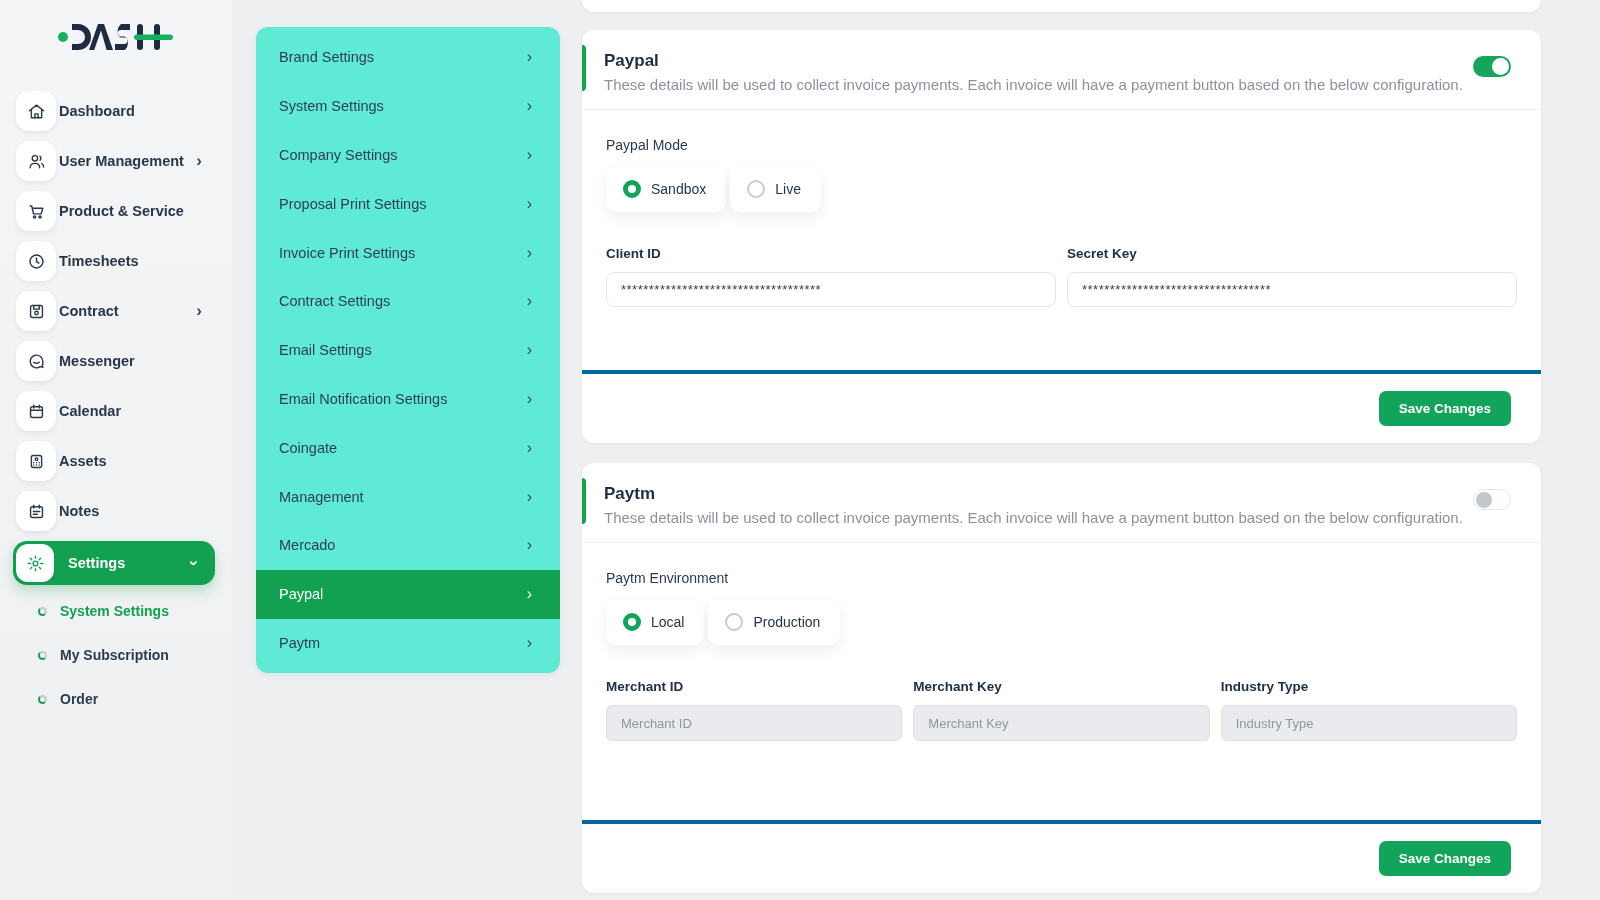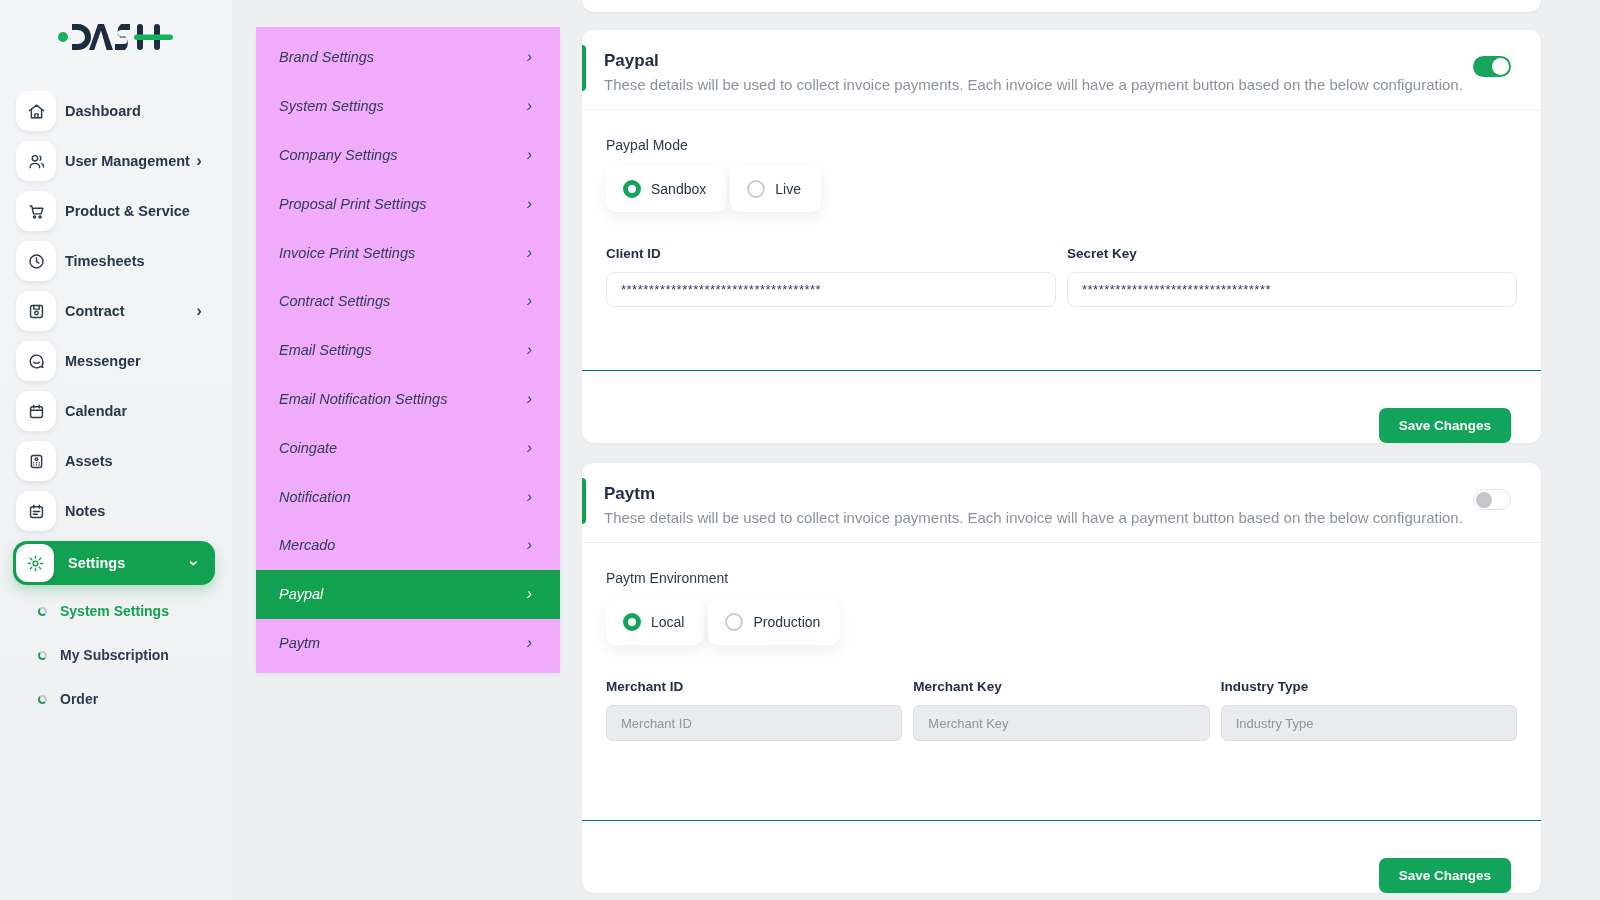--- a/index.html
+++ b/index.html
@@ -20,44 +20,43 @@
   .nav-item {
     display:flex; align-items:center; height:40px; margin:10px 0 0 16px;
     width:200px; cursor:pointer;
   }
   .icon-tile {
     width:40px; height:40px; border-radius:13px; background:#ffffff;
     box-shadow:0 2px 5px rgba(30,45,70,.07);
     display:flex; align-items:center; justify-content:center; flex:none;
   }
   .icon-tile svg { stroke:#2b3a4d; }
-  .nav-label { margin-left:9px; font-size:14.5px; font-weight:600; color:#28374a; }
+  .nav-label { margin-left:3px; font-size:14.5px; font-weight:600; color:#28374a; }
   .nav-chevron { margin-left:auto; margin-right:14px; font-size:17px; color:#3a485c; font-weight:600; }
   .nav-item.active-pill {
     background:#12A150; border-radius:14px; height:44px; margin-left:13px;
     width:202px; padding-left:3px; box-shadow:0 6px 12px rgba(18,161,80,.25);
   }
   .nav-item.active-pill .icon-tile { width:38px; height:38px; border-radius:12px; }
   .nav-item.active-pill .icon-tile svg { stroke:#12A150; }
   .nav-item.active-pill .nav-label { color:#ffffff; margin-left:14px; }
   .nav-item.active-pill .nav-chevron { color:#ffffff; transform:rotate(90deg); margin-right:18px; }
   .sub-nav { margin:14px 0 0 38px; }
   .sub-item { display:flex; align-items:center; height:24px; margin-bottom:20px; cursor:pointer; }
   .bullet {
     width:9px; height:9px; border-radius:50%; flex:none;
     border:2px solid #c4c9ce; border-left-color:#12A150; border-bottom-color:#12A150;
   }
   .sub-label { margin-left:13px; font-size:14px; font-weight:700; color:#2c3b4f; }
   .sub-item.active .sub-label { color:#12A150; font-weight:700; }
   
   .settings-menu {
     position:absolute; left:256px; top:27px; width:304px;
-    background:#f0abfc; border-radius:0; padding:6px 0;
+    background:#5eead4; border-radius:12px; padding:6px 0;
     box-shadow:0 2px 6px rgba(25,40,60,.05);
-    font-style:italic;
   }
   .menu-item {
     display:flex; align-items:center; height:48.8px; padding:0 28px 0 23px;
     font-size:14.5px; font-weight:500; color:#2f3e52; cursor:pointer;
   }
   .menu-item .menu-chevron { margin-left:auto; font-size:16px; color:#3a485c; }
   .menu-item.active { background:#12A150; color:#ffffff; }
   .menu-item.active .menu-chevron { color:#ffffff; }
   
   .main { position:absolute; left:582px; top:0; width:959px; }
@@ -103,21 +102,21 @@
     width:100%; height:35px; border:1px solid #e4e7ea; border-radius:8px;
     padding:0 14px; font-family:inherit; font-size:13px; color:#33415a;
     letter-spacing:.5px; outline:none; background:#fff;
   }
   .card.paytm .field input {
     background:#e9ebee; border:1px solid #dde0e4; border-radius:6px; height:36px; letter-spacing:0;
   }
   .card.paytm .field input::placeholder { color:#8e96a0; letter-spacing:0; }
   .card-footer {
     position:absolute; left:0; right:0; bottom:0; height:73px;
-    border-top:1px solid #0369a1; display:flex; align-items:flex-end; justify-content:flex-end;
+    border-top:4px solid #0369a1; display:flex; align-items:center; justify-content:flex-end;
     padding-right:30px;
   }
   .save-btn {
     background:#12A45A; color:#ffffff; border:none; border-radius:7px;
     padding:10px 20px; font-family:inherit; font-size:13.5px; font-weight:600; cursor:pointer;
   }
   
   .logo-green { fill:#16B15F; }
   .logo-navy { fill:#1e2c42; }
 </style>
@@ -288,21 +287,21 @@
     </div>
   <div class="menu-item">
       <span>Email Notification Settings</span>
       <span class="menu-chevron">›</span>
     </div>
   <div class="menu-item">
       <span>Coingate</span>
       <span class="menu-chevron">›</span>
     </div>
   <div class="menu-item">
-      <span>Notification</span>
+      <span>Management</span>
       <span class="menu-chevron">›</span>
     </div>
   <div class="menu-item">
       <span>Mercado</span>
       <span class="menu-chevron">›</span>
     </div>
   <div class="menu-item active">
       <span>Paypal</span>
       <span class="menu-chevron">›</span>
     </div>

